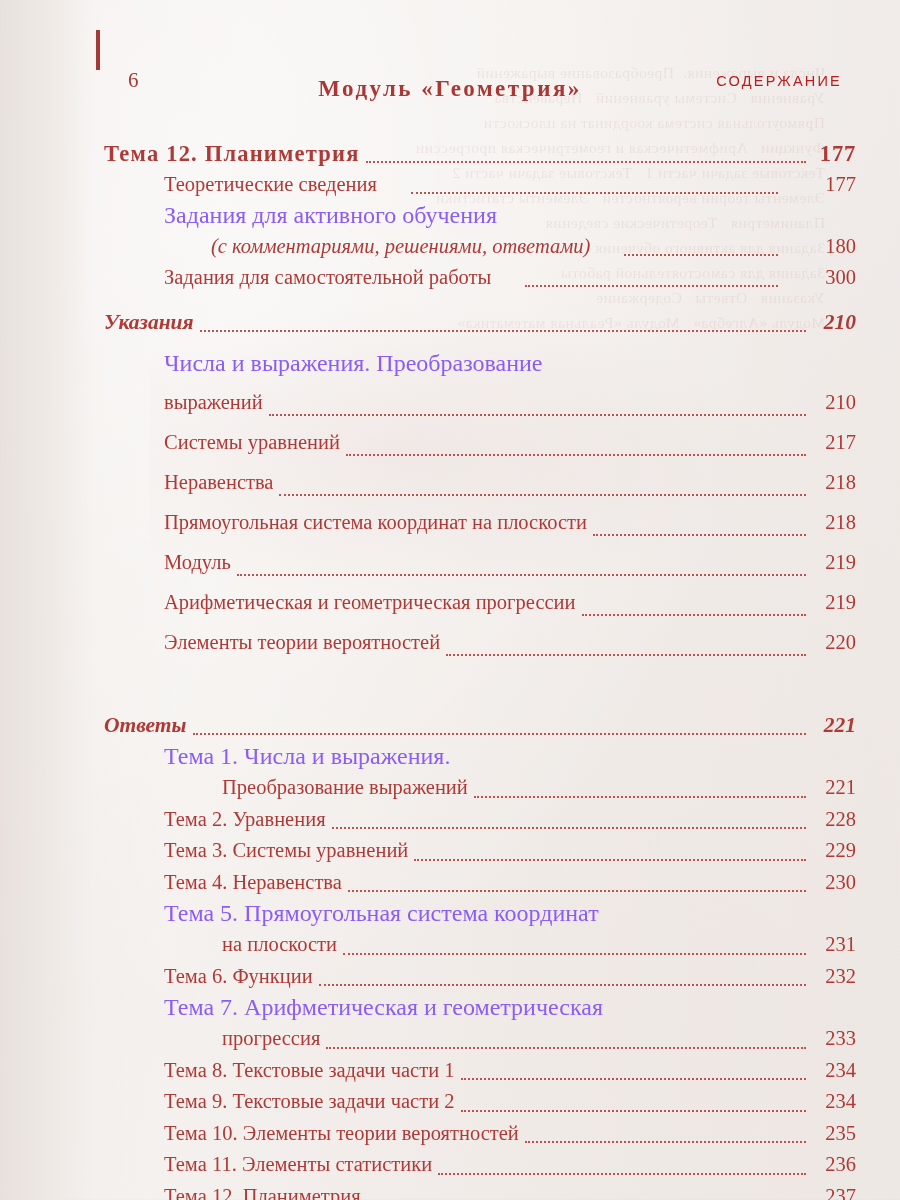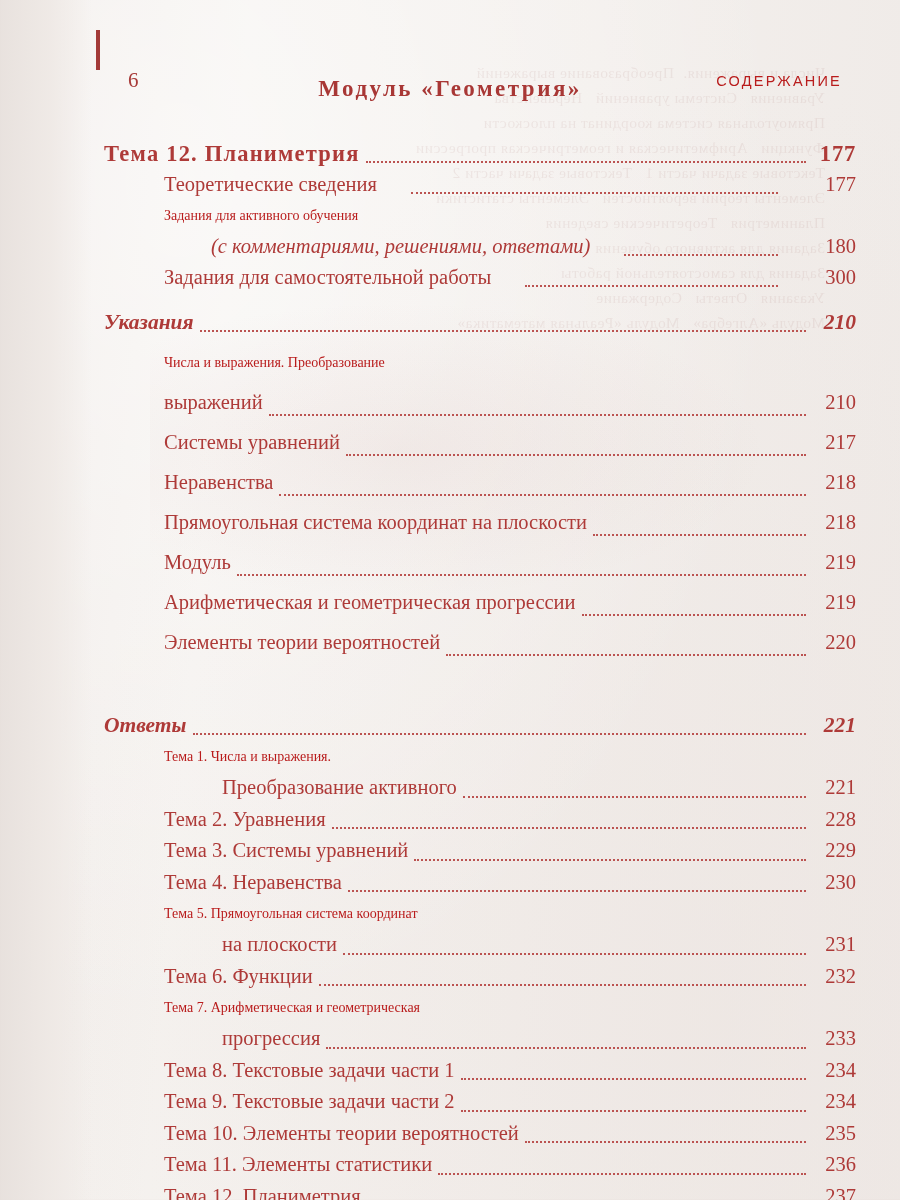--- a/index.html
+++ b/index.html
@@ -166,23 +166,23 @@
     font-style: italic;
     font-weight: bold;
     font-size: 21.5px;
     margin-top: 14px;
   }
   .italic {
     font-style: italic;
     margin-left: 47px;
   }
   .plain {
-    font-size: 14px;
+    font-size: 24px;
     line-height: 31px;
-    color: #b91c1c;
+    color: #8b5cf6;
   }
   .indent-2 { padding-left: 60px; }
   .gap-lg { height: 34px; }
 
   .uk-list .row { padding-left: 60px; font-size: 20.5px; line-height: 40px; }
 
   .ans-list .row { padding-left: 60px; font-size: 20.5px; line-height: 31.5px; }
 
   .smudge1 {
     position: absolute;
@@ -306,21 +306,21 @@
       <span class="leader"></span>
       <span class="pageno">221</span>
     </div>
 
     <div class="ans-list">
 
       <div class="plain indent-2">
         <span>Тема  1.  Числа и выражения.</span>
       </div>
       <div class="row" style="padding-left:118px">
-        <span class="label">Преобразование активного</span>
+        <span class="label">Преобразование выражений</span>
         <span class="leader"></span>
         <span class="pageno">221</span>
       </div>
 
       <div class="row">
         <span class="label">Тема  2.  Уравнения</span>
         <span class="leader"></span>
         <span class="pageno">228</span>
       </div>
       <div class="row">

